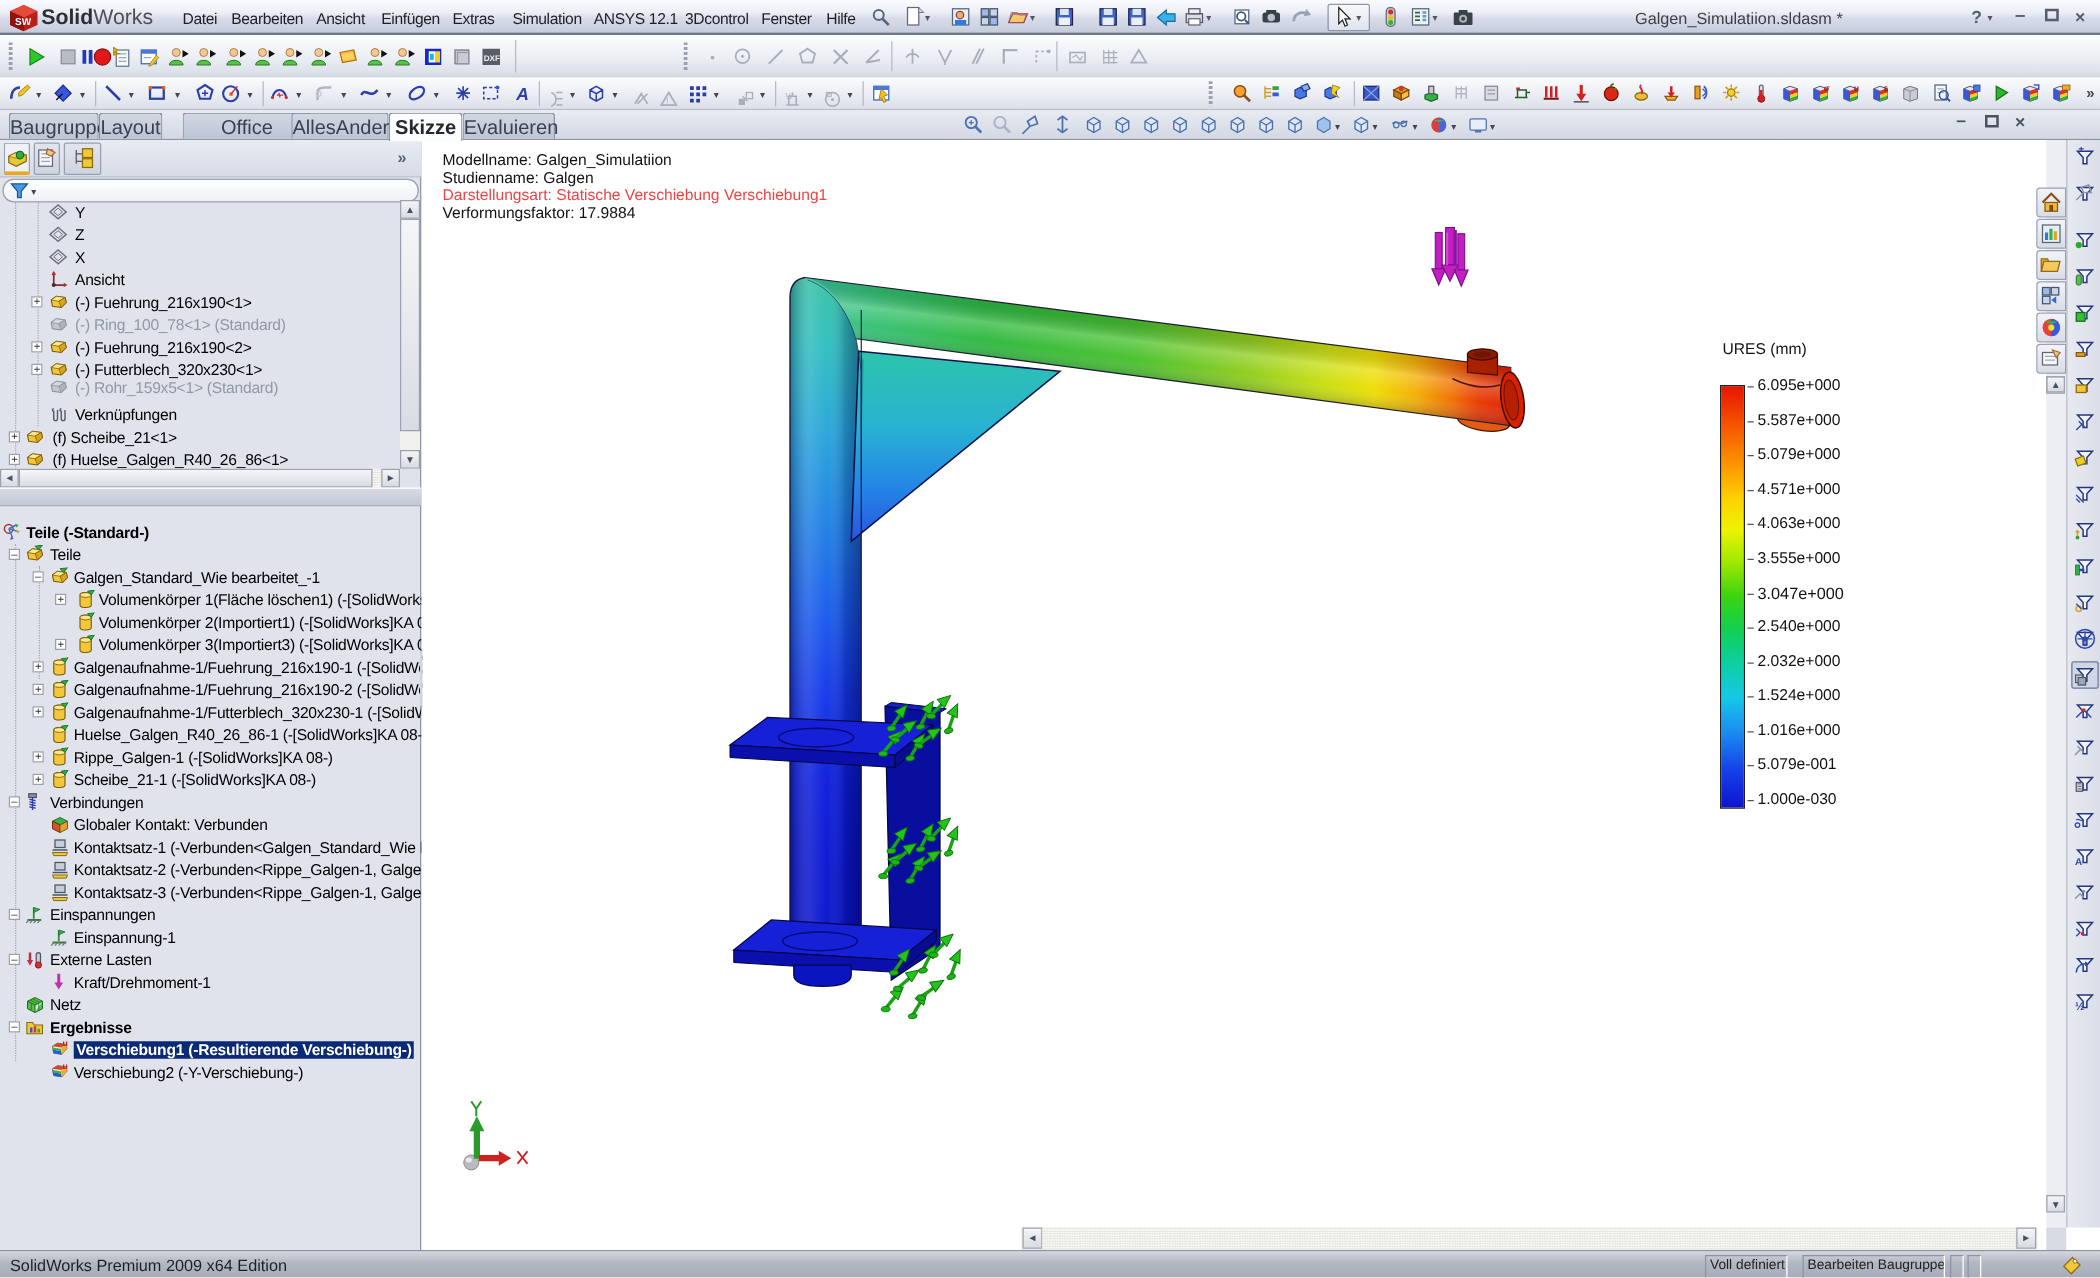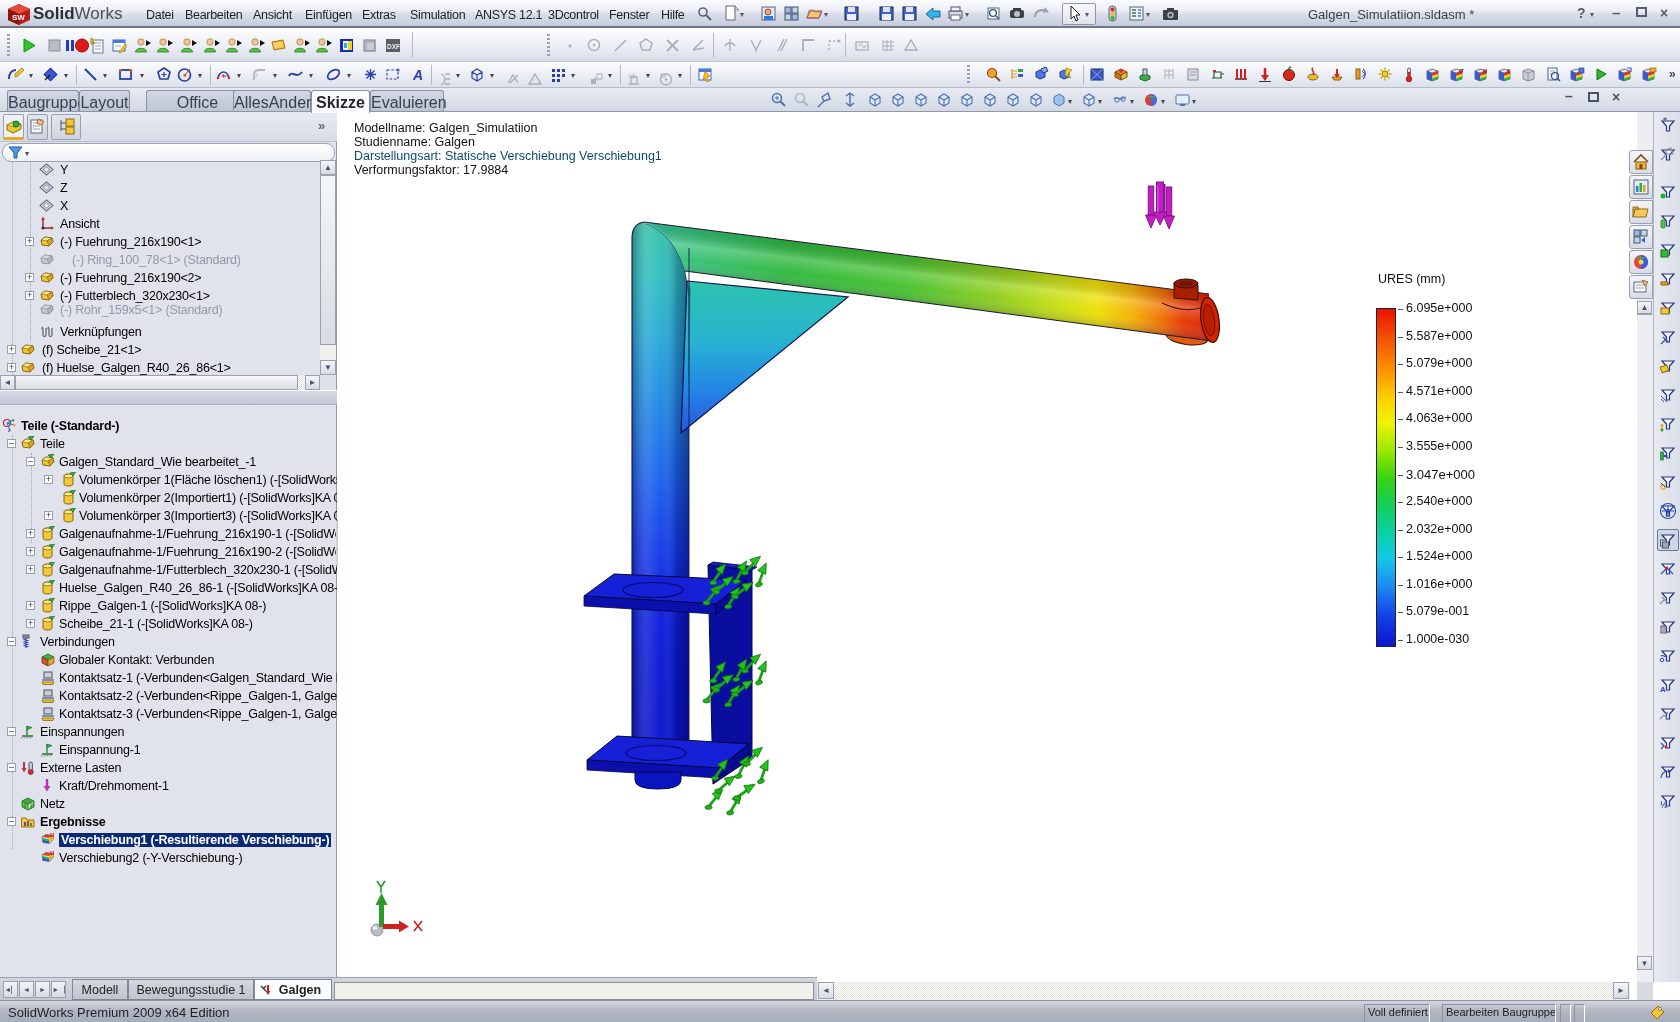--- a/index.html
+++ b/index.html
@@ -736,21 +736,21 @@
             <path d="M8,7 L13,4 L14,8 L10,12 Z" fill="#d9a520" stroke="#7a5a08" stroke-width="0.6"></path>
           </svg>
           <span class="txt" style="left:60px;">(-) Fuehrung_216x190&lt;1&gt;</span>
         </div>
 <div class="trow" style="left:0;top:90px;width:335px">
           <svg class="abs" style="left:39px;top:1px" width="16" height="16" viewBox="0 0 16 16">
             <path d="M2,6 L6,3 L13,4 L14,8 L10,12 L3,11 Z" fill="#c2c6ce" stroke="#8a9099" stroke-width="0.9"></path>
             <path d="M2,6 L6,3 L13,4 L8,7 Z" fill="#d6d9df" stroke="#8a9099" stroke-width="0.6"></path>
             <path d="M8,7 L13,4 L14,8 L10,12 Z" fill="#aeb3bd" stroke="#8a9099" stroke-width="0.6"></path>
           </svg>
-          <span class="txt gray" style="left:60px;margin-left:12px;">(-) Ring_100_78&lt;1&gt; (Standard)</span>
+          <span class="txt gray" style="left:60px;">(-) Ring_100_78&lt;1&gt; (Standard)</span>
         </div>
 <div class="trow" style="left:0;top:108px;width:335px">
           <span class="pm" style="left:25px">+</span>
           <svg class="abs" style="left:39px;top:1px" width="16" height="16" viewBox="0 0 16 16">
             <path d="M2,6 L6,3 L13,4 L14,8 L10,12 L3,11 Z" fill="#f2c83a" stroke="#7a5a08" stroke-width="0.9"></path>
             <path d="M2,6 L6,3 L13,4 L8,7 Z" fill="#fbe88a" stroke="#7a5a08" stroke-width="0.6"></path>
             <path d="M8,7 L13,4 L14,8 L10,12 Z" fill="#d9a520" stroke="#7a5a08" stroke-width="0.6"></path>
           </svg>
           <span class="txt" style="left:60px;">(-) Fuehrung_216x190&lt;2&gt;</span>
         </div>
@@ -1033,21 +1033,21 @@
             <text x="10" y="5" font-size="7" font-weight="bold" fill="#c02020">u</text>
           </svg>
           <span class="txt" style="left:59px;">Verschiebung2 (-Y-Verschiebung-)</span>
         </div>
 </div>
 <div class="abs" style="left:336px;top:408px;width:8px;height:46px;background:#cdd3e0;border:1px solid #98a0b2;border-left:none;border-radius:0 4px 4px 0;font-size:7px;color:#566;text-align:center;line-height:11px">▸<br>▸<br>▸</div>
 </div>
 <div class="abs" style="left:338px;top:112px;width:1299px;height:870px;background:#fff;overflow:hidden">
 <div class="abs" style="left:16px;top:9px;font-size:12.5px;color:#111">Modellname: Galgen_Simulatiion</div>
 <div class="abs" style="left:16px;top:23px;font-size:12.5px;color:#111">Studienname: Galgen</div>
-<div class="abs" style="left:16px;top:37px;font-size:12.5px;color:#0c4a6e">Darstellungsart: Statische Verschiebung Verschiebung1</div>
+<div class="abs" style="left:16px;top:37px;font-size:12.5px;color:#ef4444">Darstellungsart: Statische Verschiebung Verschiebung1</div>
 <div class="abs" style="left:16px;top:51px;font-size:12.5px;color:#111">Verformungsfaktor: 17.9884</div>
 <svg class="abs" style="left:0;top:0" width="1299" height="870" viewBox="0 0 1299 870">
         <defs>
 <linearGradient id="gpost" x1="0" y1="110" x2="0" y2="665" gradientUnits="userSpaceOnUse">
  <stop offset="0" stop-color="#38c2a4"></stop>
             <stop offset="0.10" stop-color="#30bec0"></stop>
  <stop offset="0.22" stop-color="#28a6da"></stop>
             <stop offset="0.35" stop-color="#2082e4"></stop>
  <stop offset="0.48" stop-color="#1a5cec"></stop>
             <stop offset="0.60" stop-color="#1438e8"></stop>
@@ -1279,35 +1279,20 @@
 <circle cx="42" cy="63" r="6" fill="#b8bcc2" stroke="#888" stroke-width="0.8"></circle>
 <ellipse cx="40" cy="61" rx="2.5" ry="2" fill="#e8eaee"></ellipse>
 <rect x="44" y="36" width="5" height="24" fill="#2a9a2a"></rect>
 <polygon points="40.5,38 52.5,38 46.5,26" fill="#2a9a2a"></polygon>
 <rect x="48" y="57" width="18" height="5" fill="#cc2222"></rect>
 <polygon points="64,53.5 64,65.5 74,59.5" fill="#cc2222"></polygon>
 <path d="M42,14 L46,20 L50,14 M46,20 L46,26" stroke="#2a9a2a" stroke-width="1.6" fill="none"></path>
 <path d="M79,54 L87,64 M87,54 L79,64" stroke="#cc2222" stroke-width="1.6" fill="none"></path>
 </svg>
 </div>
-<div class="abs" style="left:0;top:977px;width:817px;height:23px;background:linear-gradient(#d3d6dd,#c3c7d0);border-top:1px solid #9aa2b2">
-<div class="abs" style="left:334px;top:4px;width:480px;height:18px;background:#f1f0ea;border:1px solid #8a8f98"></div>
-<div class="sbtn" style="left:3px;top:3px;width:15px;height:17px;line-height:16px;font-size:7px">◄▏</div>
-<div class="sbtn" style="left:19px;top:3px;width:15px;height:17px;line-height:16px;font-size:7px">◄</div>
-<div class="sbtn" style="left:35px;top:3px;width:15px;height:17px;line-height:16px;font-size:7px">►</div>
-<div class="sbtn" style="left:51px;top:3px;width:15px;height:17px;line-height:16px;font-size:7px">►▕</div>
-<div class="mtab" style="left:72px;top:1px;width:56px">Modell</div>
-<div class="mtab" style="left:128px;top:1px;width:126px">Bewegungsstudie 1</div>
-<div class="mtab act" style="left:254px;top:1px;width:78px;padding-left:14px">Galgen</div>
-<svg class="abs" style="left:259px;top:5px" width="14" height="14" viewBox="0 0 14 14">
-<path d="M2,3 L7,8 M7,3 L4,6" stroke="#333" stroke-width="1.3"></path>
-<path d="M9,2 L9,9" stroke="#c02020" stroke-width="2"></path>
-        <polygon points="6.5,8 11.5,8 9,12" fill="#c02020"></polygon>
-      </svg>
-</div>
 <div class="abs" style="left:817px;top:982px;width:813px;height:18px;background:#efefea">
 <div class="sbtn" style="left:1px;top:0px;width:16px;height:17px;line-height:16px">◄</div>
 <div class="strack" style="left:17px;top:0px;width:779px;height:17px"></div>
 <div class="sbtn" style="left:796px;top:0px;width:16px;height:17px;line-height:16px">►</div>
 </div>
 <div class="abs" style="left:1637px;top:112px;width:16px;height:870px;background:#eceef2">
 <div class="sbtn" style="left:0;top:189px;width:15px;height:14px;line-height:13px">▲</div>
 <div class="sbtn" style="left:0;top:844px;width:15px;height:14px;line-height:13px">▼</div>
 </div>
 <div class="abs" style="left:1629px;top:150px;width:24px;height:24px;background:linear-gradient(#f2f4f8,#d8dce6);border:1px solid #98a0b2;border-radius:3px 0 0 3px"></div>

